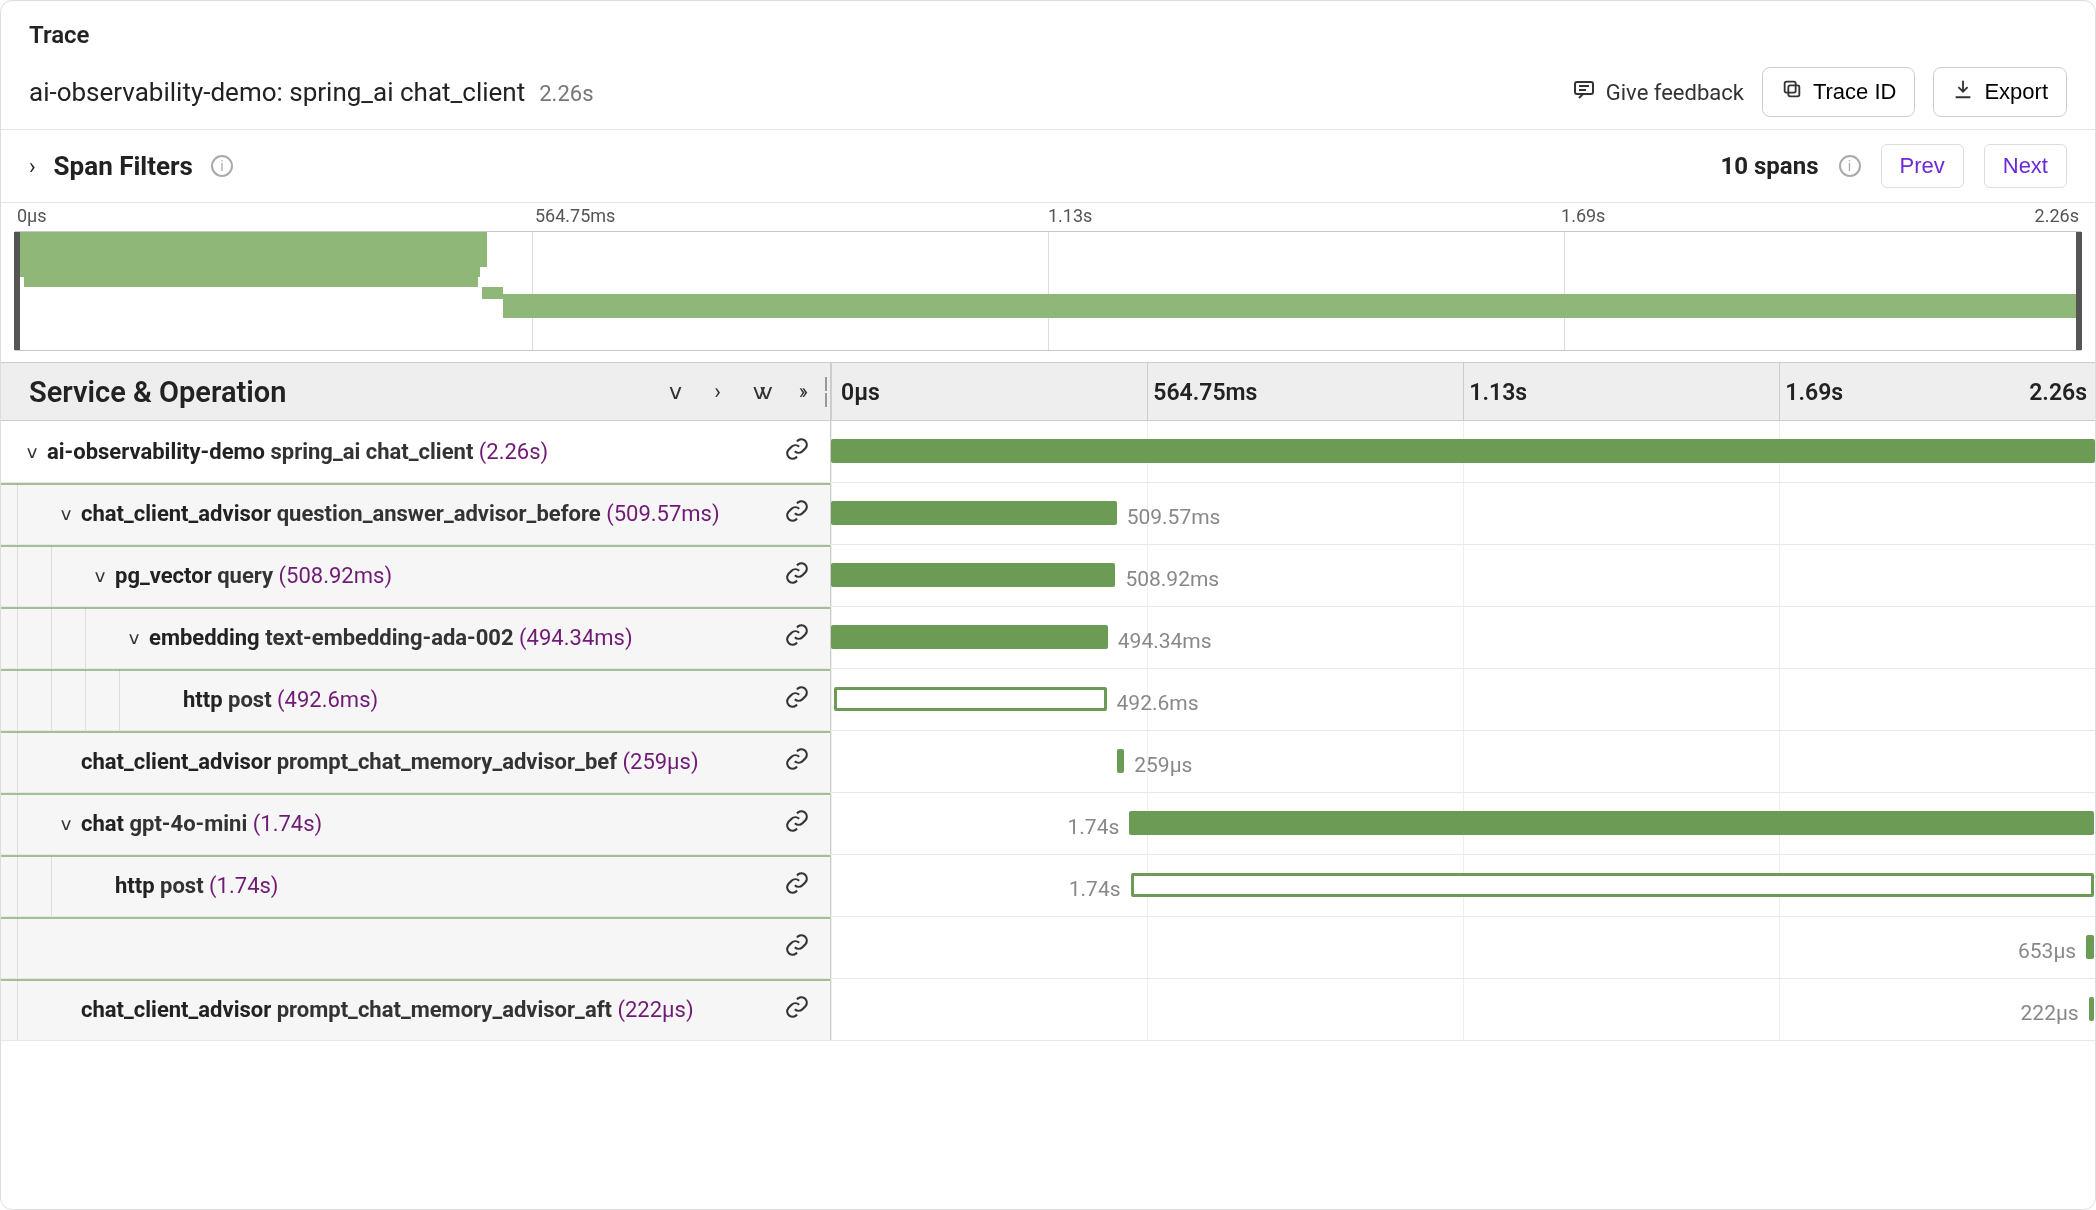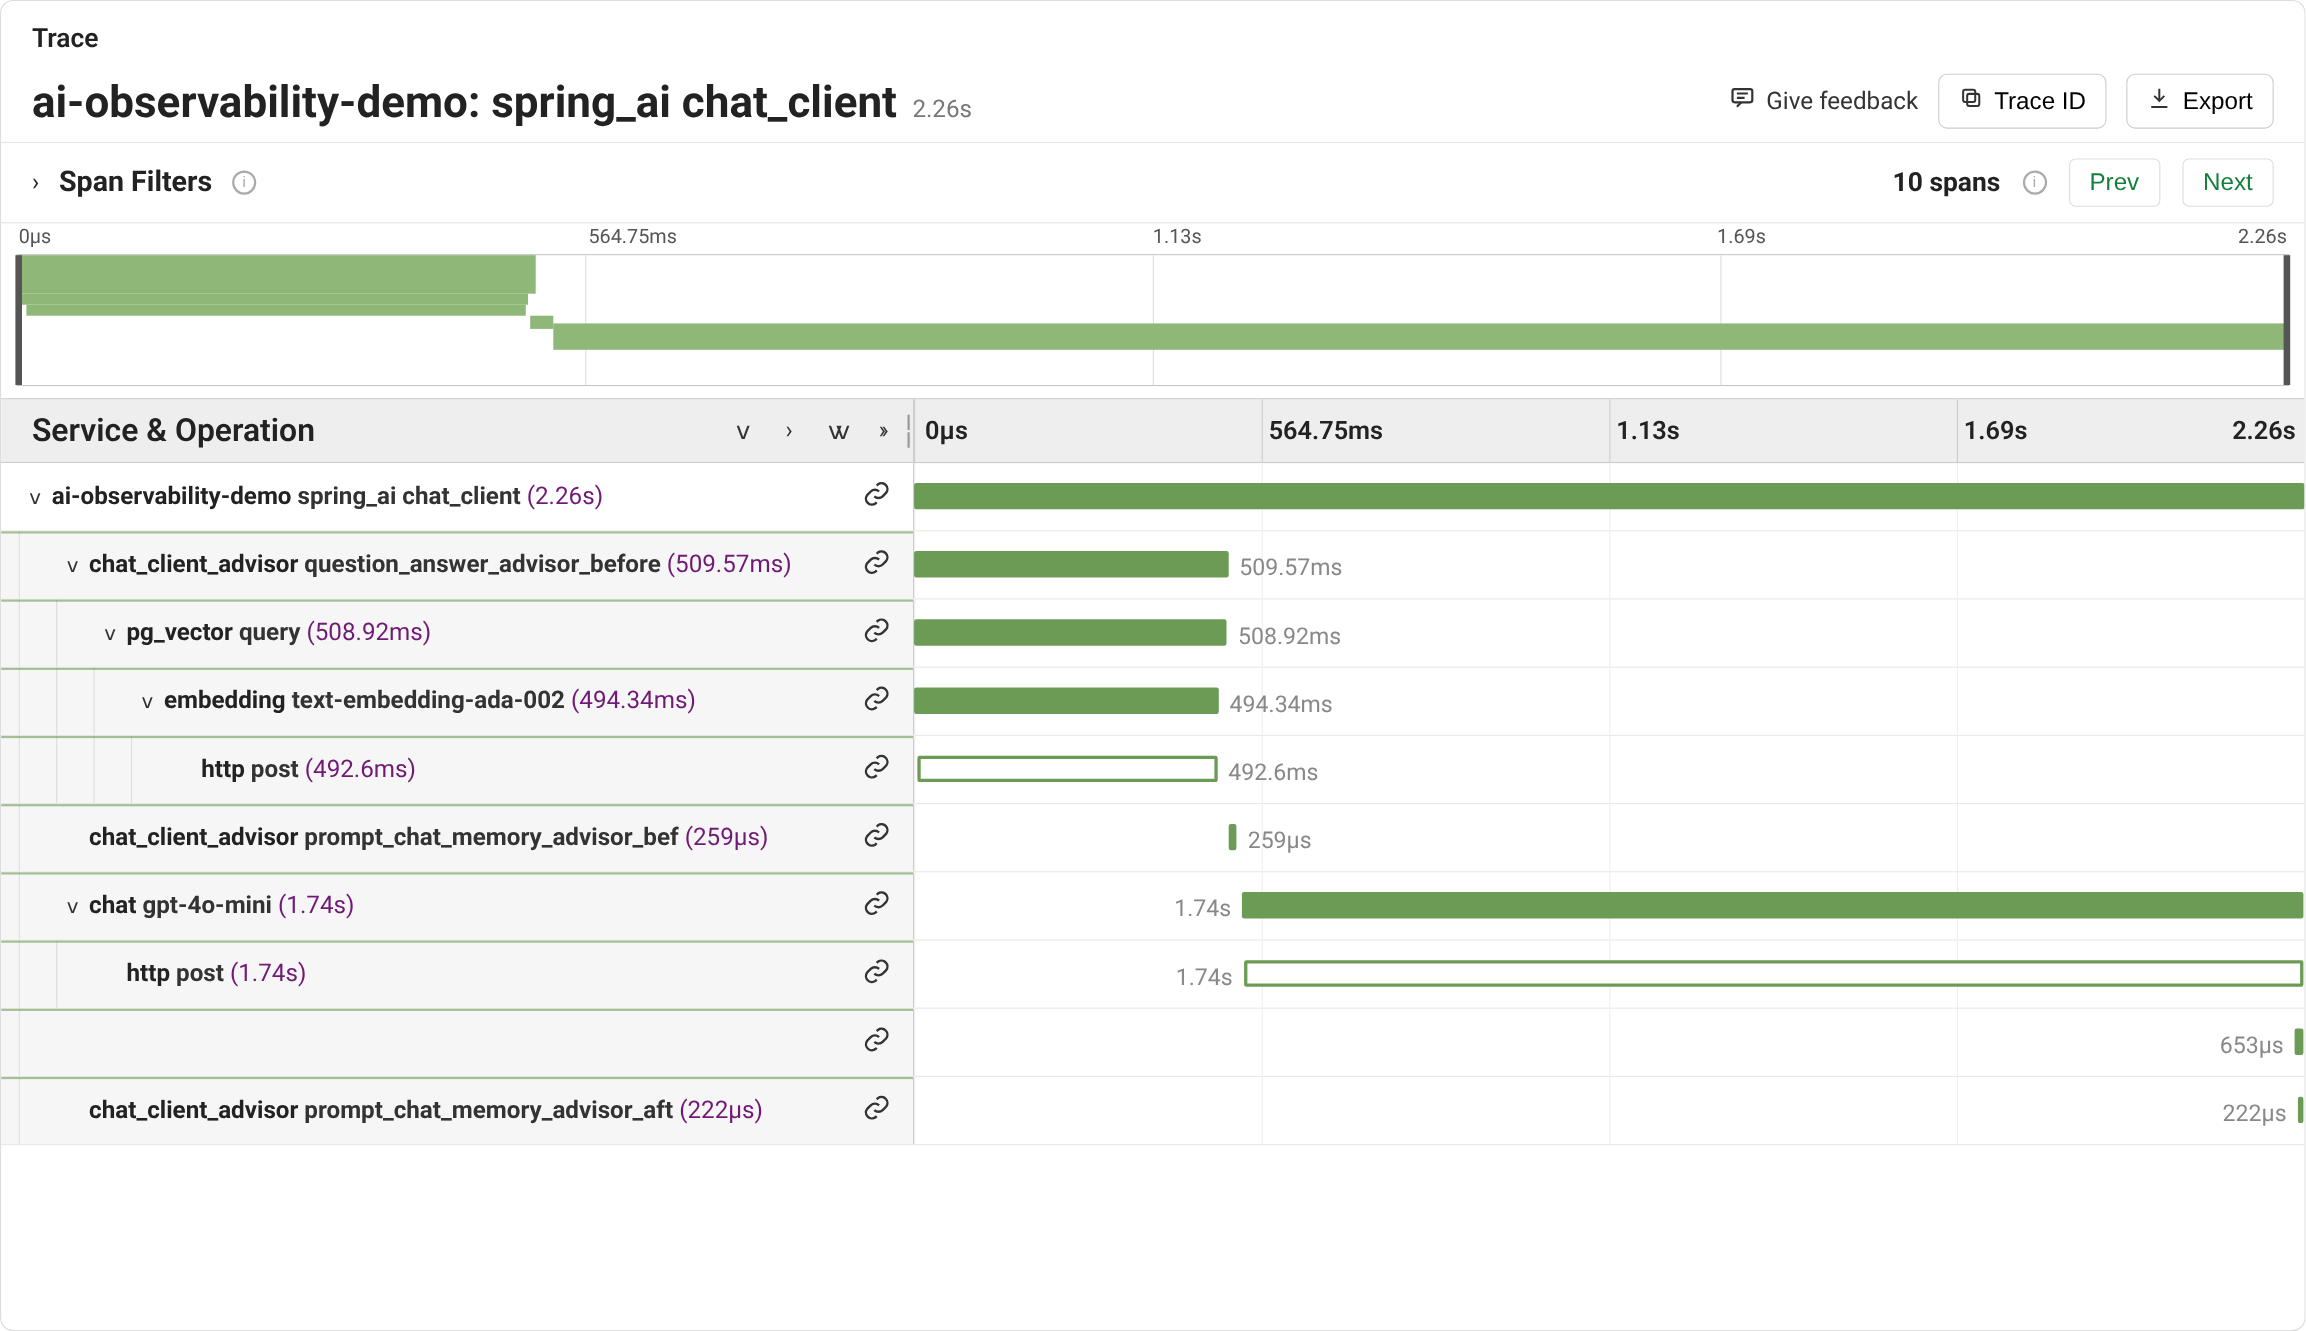--- a/index.html
+++ b/index.html
@@ -17,39 +17,39 @@
   border-radius: 12px;
   overflow: hidden;
   position: relative;
 }
 
 
 .hdr { padding: 20px 28px 12px 28px; border-bottom: 1px solid #e5e5e5; }
 .hdr-label { font-size: 24px; font-weight: 600; margin-bottom: 18px; }
 .hdr-row1 { display:flex; align-items:center; justify-content:space-between; }
 .hdr-title { display:flex; align-items:baseline; gap:14px; }
-.hdr-title-main { font-size: 40px; font-weight:700; }
+.hdr-title-main { font-size: 26px; font-weight:400; }
 .hdr-title-dur { font-size: 22px; color:#777; }
 .hdr-actions { display:flex; align-items:center; gap:18px; }
 .feedback { display:flex; align-items:center; gap:10px; font-size:22px; color:#333; cursor:pointer;}
 .btn { display:flex; align-items:center; gap:10px; border:1px solid #ccc; border-radius:8px; padding:10px 18px; font-size:22px; background:#fff; cursor:pointer; }
 .hdr-row2 { display:flex; align-items:baseline; gap:34px; margin-top:10px; }
 .ts { font-size:24px; }
 .ts-faded { color:#bbb; }
 .url { font-size:24px; color:#222; }
 
 
 .filters { display:flex; align-items:center; justify-content:space-between; padding:14px 28px; border-bottom:1px solid #e5e5e5; }
 .filters-left { display:flex; align-items:center; gap:18px; }
 .chev-right { font-size:22px; color:#222; }
 .filters-title { font-size:26px; font-weight:700; }
 .info-icon { width:22px; height:22px; border:2px solid #aaa; border-radius:50%; display:inline-flex; align-items:center; justify-content:center; font-size:14px; color:#aaa; }
 .filters-right { display:flex; align-items:center; gap:20px; }
 .spancount { font-size:24px; font-weight:700;margin-left:48px; }
-.navbtn { border:1px solid #ddd; border-radius:6px; padding:8px 18px; font-size:22px; color:#15803d; background:#fff; cursor:pointer;}
+.navbtn { border:1px solid #ddd; border-radius:6px; padding:8px 18px; font-size:22px; color:#6d28d9; background:#fff; cursor:pointer;}
 
 
 .minimap-wrap { position:relative; height:160px; border-bottom:1px solid #ccc; }
 .minimap-ticks { position:relative; height:28px; font-size:18px; color:#555; }
 .minimap-ticks span { position:absolute; top:2px; }
 .minimap { position:relative; margin:0 14px 6px 14px; height:120px; border:1px solid #c7c7c7; background:#fff; }
 .mm-grid { position:absolute; inset:0; pointer-events:none; }
 .mm-grid div { position:absolute; top:0; bottom:0; width:1px; background:#ddd; }
 .mm-bar { position:absolute; left:0; background:#8fb878; }
 .mm-handle { position:absolute; top:0; bottom:0; width:6px; background:#555; }

